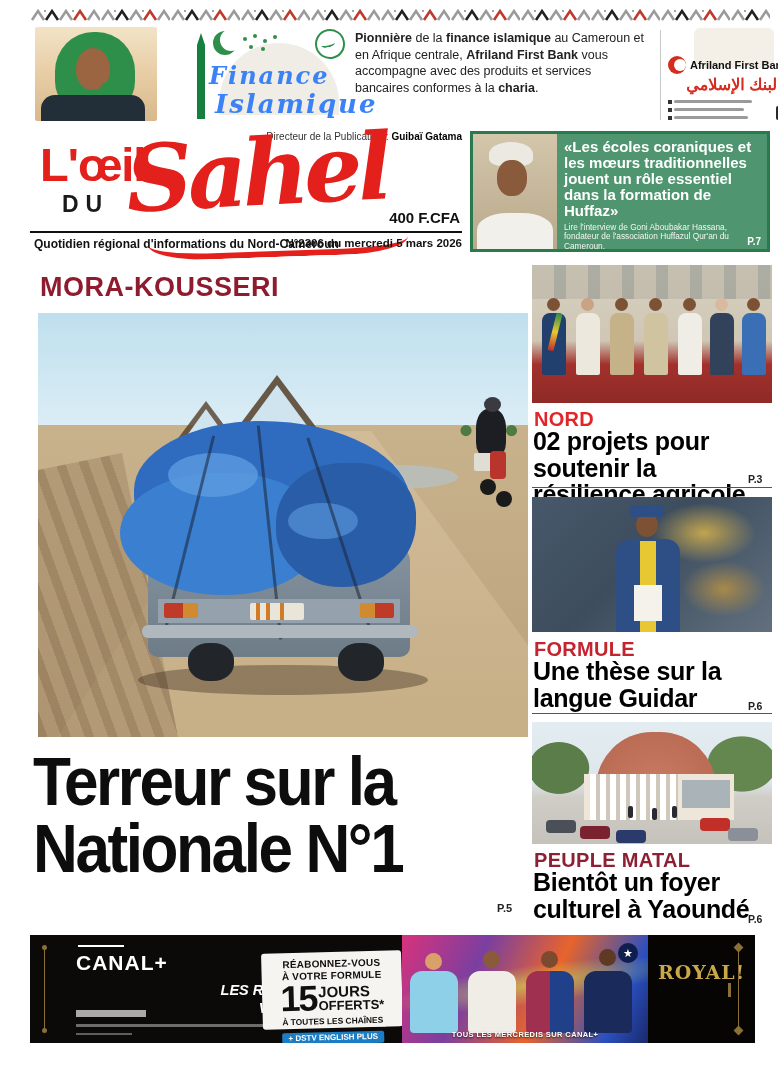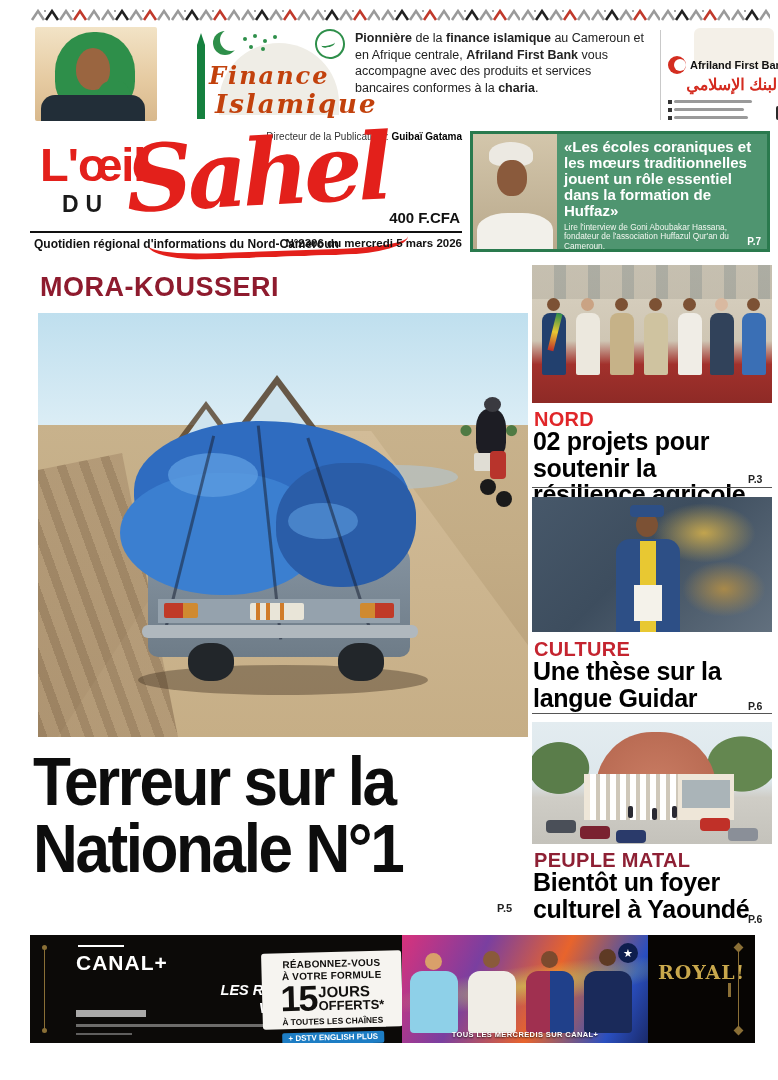--- a/index.html
+++ b/index.html
@@ -22,21 +22,21 @@
   .fi-block{left:135px;top:5px;width:180px;height:92px;}
   .mosque-bg{position:absolute;right:6px;top:14px;width:120px;height:72px;background:#efede6;border-radius:60px 60px 0 0;}
   .minaret{position:absolute;left:32px;top:4px;width:8px;height:86px;background:#15803e;
     clip-path:polygon(50% 0,100% 14%,100% 100%,0 100%,0 14%);}
   .crescent{position:absolute;left:48px;top:2px;width:24px;height:24px;border-radius:50%;background:#2e8f4a;}
   .crescent::after{content:"";position:absolute;left:7px;top:-2px;width:22px;height:22px;border-radius:50%;background:#fff;}
   .fi-dots{position:absolute;left:78px;top:8px;width:4px;height:4px;border-radius:50%;background:#2e8f4a;
     box-shadow:10px -3px 0 #2e8f4a,20px 2px 0 #2e8f4a,30px -2px 0 #2e8f4a,6px 8px 0 #2e8f4a,18px 10px 0 #2e8f4a;}
   .stamp{position:absolute;right:0;top:0;width:26px;height:26px;border:2px solid #2e8f4a;border-radius:50%;transform:rotate(-12deg);}
   .stamp::after{content:"";position:absolute;left:4px;top:9px;width:14px;height:5px;border-bottom:2px solid #2e8f4a;border-radius:50%;}
-  .fi-line1,.fi-line2{position:absolute;font-family:"DejaVu Serif",serif;font-style:italic;font-weight:700;color:#c2410c;letter-spacing:2px;}
+  .fi-line1,.fi-line2{position:absolute;font-family:"DejaVu Serif",serif;font-style:italic;font-weight:700;color:#3b82f6;letter-spacing:2px;}
   .fi-line1{left:44px;top:32px;font-size:24px;}
   .fi-line2{left:50px;top:60px;font-size:26px;}
 
   .ad-copy{left:325px;top:6px;width:292px;height:92px;}
   .ad-text{font-size:12.5px;line-height:1.32;color:#222;margin:0;}
   .ad-text b{font-weight:700;}
   .ad-button{position:absolute;left:0;top:66px;width:288px;padding:5px 0;text-align:center;color:#fff;
     background:linear-gradient(180deg,#2f9e55,#157a3e);border-radius:9px;font-size:13.5px;}
   .ad-button b{font-weight:700;}
   .ad-divider{left:630px;top:6px;width:1px;height:90px;background:#c9c9c9;}
@@ -354,21 +354,21 @@
 
   <div class="sb-photo ph2">
     <div class="ph2-gold1"></div>
     <div class="ph2-gold2"></div>
     <div class="ph2-gown"></div>
     <div class="ph2-stripe"></div>
     <div class="ph2-head"></div>
     <div class="ph2-cap"></div>
     <div class="ph2-paper"></div>
   </div>
-  <div class="sb-label" style="top:638px;color:#c4242f;">CULTURE</div>
+  <div class="sb-label" style="top:638px;color:#c4242f;">FORMULE</div>
   <div class="sb-title" style="top:658px;">Une thèse sur la langue Guidar</div>
   <div class="sb-page" style="left:748px;top:700px;">P.6</div>
   <div class="sb-rule" style="top:713px;"></div>
 
   <div class="sb-photo ph3">
     <div class="ph3-tree1"></div>
     <div class="ph3-tree2"></div>
     <div class="ph3-dome"></div>
     <div class="ph3-bldg"></div>
     <div class="ph3-pillars"></div>

